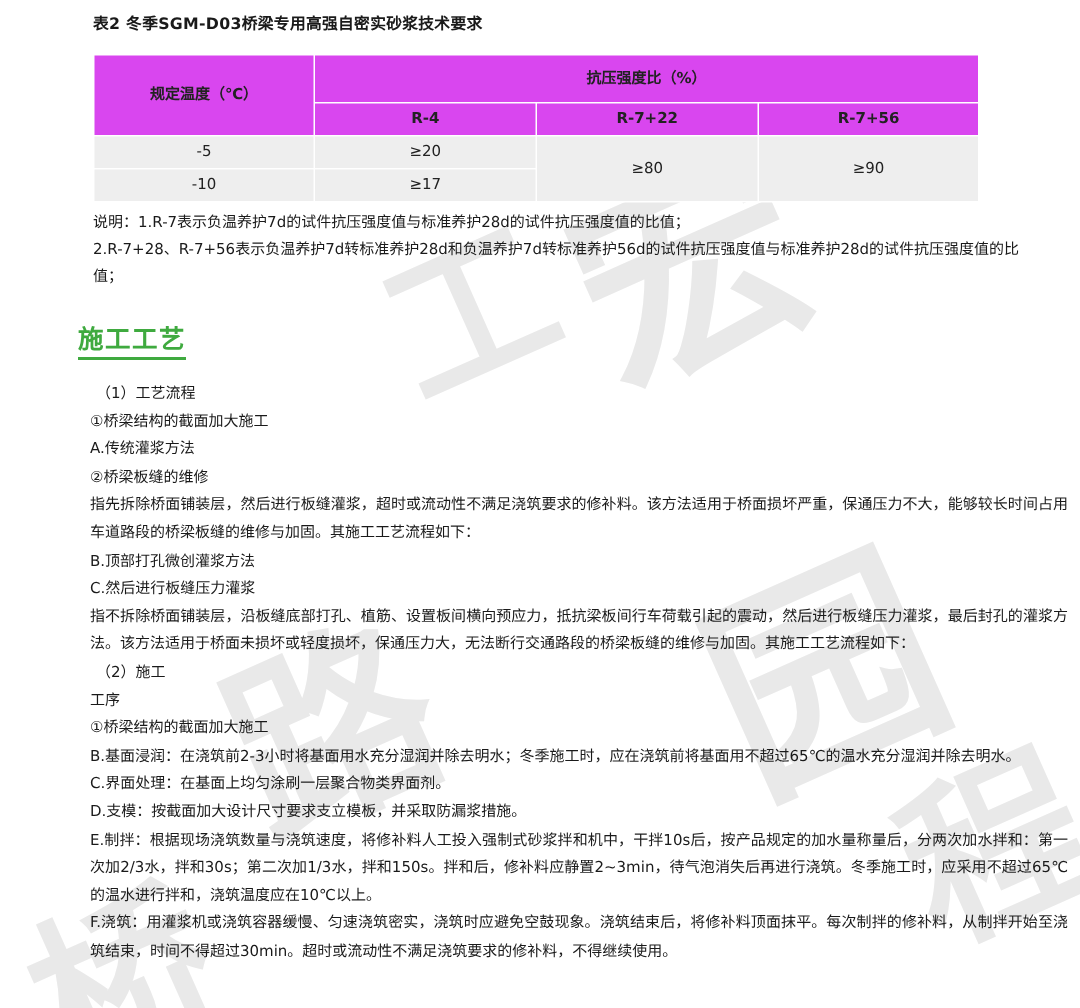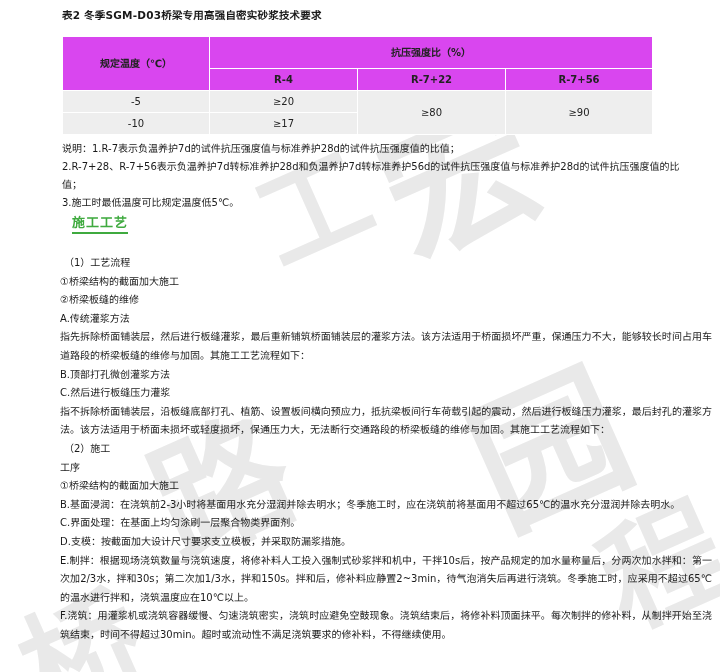--- a/index.html
+++ b/index.html
@@ -102,23 +102,23 @@
   .note-line {
     font-size: 10px;
     line-height: 18px;
     color: #1a1a1a;
     white-space: nowrap;
   }
 
   
   #section-heading {
     position: absolute;
-    left: 72px;
+    left: 52px;
     top: 212px;
-    font-size: 13px;
+    font-size: 17px;
     font-weight: bold;
     color: #3faa3f;
     letter-spacing: 1px;
     border-bottom: 2px solid #3faa3f;
     padding-bottom: 1px;
     display: inline-block;
   }
 
   
   #body-copy {
@@ -181,31 +181,30 @@
         <td class="cell rh-data">-10</td>
         <td class="cell rh-data">≥17</td>
       </tr>
     </tbody>
   </table>
 
   <div id="notes">
     <div class="note-line">说明：1.R-7表示负温养护7d的试件抗压强度值与标准养护28d的试件抗压强度值的比值；</div>
     <div class="note-line">2.R-7+28、R-7+56表示负温养护7d转标准养护28d和负温养护7d转标准养护56d的试件抗压强度值与标准养护28d的试件抗压强度值的比</div>
     <div class="note-line">值；</div>
-    <div class="note-line">3.施工时最低温度可比规定温度低5℃。</div>
   </div>
 
   <div id="section-heading">施工工艺</div>
 
   <div id="body-copy">
     <p class="p indent nowrap">（1）工艺流程</p>
     <p class="p nowrap">①桥梁结构的截面加大施工</p>
+    <p class="p nowrap">A.传统灌浆方法</p>
     <p class="p nowrap">②桥梁板缝的维修</p>
-    <p class="p nowrap">A.传统灌浆方法</p>
-    <p class="p">指先拆除桥面铺装层，然后进行板缝灌浆，最后重新铺筑桥面铺装层的灌浆方法。该方法适用于桥面损坏严重，保通压力不大，能够较长时间占用车道路段的桥梁板缝的维修与加固。其施工工艺流程如下：</p>
+    <p class="p">指先拆除桥面铺装层，然后进行板缝灌浆，超时或流动性不满足浇筑要求的修补料。该方法适用于桥面损坏严重，保通压力不大，能够较长时间占用车道路段的桥梁板缝的维修与加固。其施工工艺流程如下：</p>
     <p class="p nowrap">B.顶部打孔微创灌浆方法</p>
     <p class="p nowrap">C.然后进行板缝压力灌浆</p>
     <p class="p">指不拆除桥面铺装层，沿板缝底部打孔、植筋、设置板间横向预应力，抵抗梁板间行车荷载引起的震动，然后进行板缝压力灌浆，最后封孔的灌浆方法。该方法适用于桥面未损坏或轻度损坏，保通压力大，无法断行交通路段的桥梁板缝的维修与加固。其施工工艺流程如下：</p>
     <p class="p indent nowrap">（2）施工</p>
     <p class="p nowrap">工序</p>
     <p class="p nowrap">①桥梁结构的截面加大施工</p>
     <p class="p">B.基面浸润：在浇筑前2-3小时将基面用水充分湿润并除去明水；冬季施工时，应在浇筑前将基面用不超过65℃的温水充分湿润并除去明水。</p>
     <p class="p">C.界面处理：在基面上均匀涂刷一层聚合物类界面剂。</p>
     <p class="p">D.支模：按截面加大设计尺寸要求支立模板，并采取防漏浆措施。</p>
     <p class="p">E.制拌：根据现场浇筑数量与浇筑速度，将修补料人工投入强制式砂浆拌和机中，干拌10s后，按产品规定的加水量称量后，分两次加水拌和：第一次加2/3水，拌和30s；第二次加1/3水，拌和150s。拌和后，修补料应静置2~3min，待气泡消失后再进行浇筑。冬季施工时，应采用不超过65℃的温水进行拌和，浇筑温度应在10℃以上。</p>

